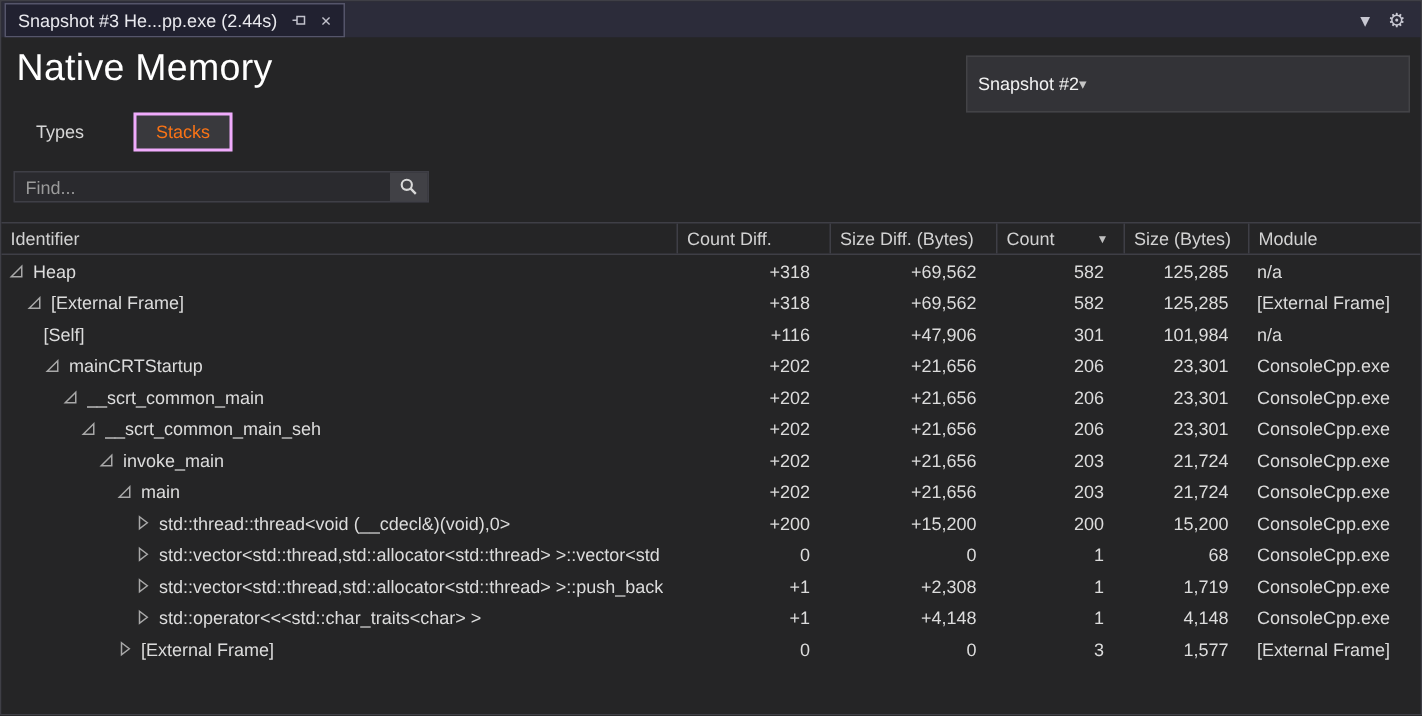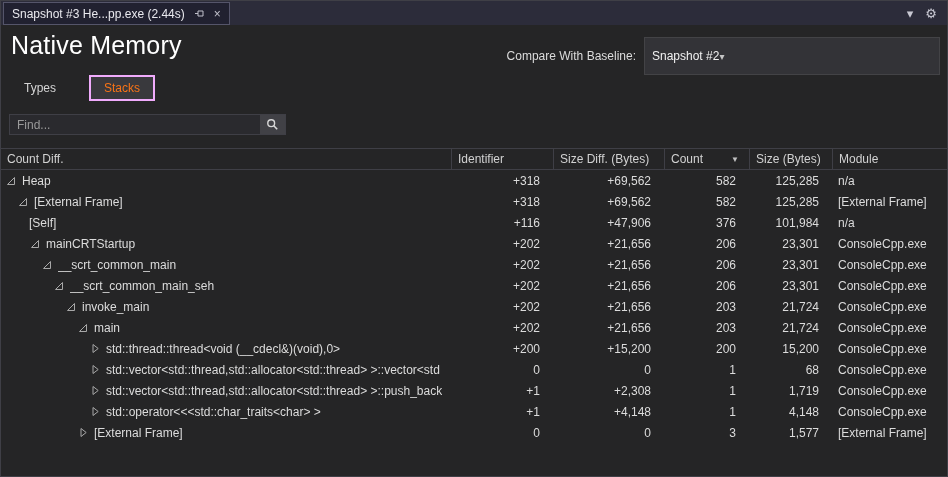--- a/index.html
+++ b/index.html
@@ -70,21 +70,20 @@
     <div class="strip-icons">
       <span>▾</span>
       <span>⚙</span>
     </div>
   </div>
 
   <div class="content">
 
     <div class="page-title">Native Memory</div>
     <div class="baseline">
-      <span class="baseline-label">Compare With Baseline:</span>
       <div class="combo">
         <span>Snapshot #2</span>
         <span class="combo-arrow">▾</span>
       </div>
     </div>
 
     <div class="view-tabs">
       <span class="vtab">Types</span>
       <span class="vtab selected">Stacks</span>
     </div>
@@ -94,22 +93,22 @@
       <span class="find-btn">
         <svg width="13" height="13" viewBox="0 0 13 13">
             <circle cx="5.2" cy="5.2" r="3.4" fill="none" stroke="#d8d8d8" stroke-width="1.4"></circle>
             <line x1="7.8" y1="7.8" x2="11.2" y2="11.2" stroke="#d8d8d8" stroke-width="1.6"></line>
           </svg>
       </span>
     </div>
 
     <div class="table">
       <div class="thead">
+        <div class="th">Identifier</div>
         <div class="th">Count Diff.</div>
-        <div class="th">Identifier</div>
         <div class="th">Size Diff. (Bytes)</div>
         <div class="th sorted">
           <span>Count</span>
           <span class="sort-arrow">▼</span>
         </div>
         <div class="th">Size (Bytes)</div>
         <div class="th">Module</div>
       </div>
       <div id="rows">
           <div class="trow">
@@ -147,21 +146,21 @@
     <div class="cell c-module">[External Frame]</div>
   </div>
           <div class="trow">
     <div class="cell c-id">
       <span class="indent" style="width: 24px;"></span>
 
       <span class="id-text">[Self]</span>
     </div>
     <div class="cell c-num col-count-diff">+116</div>
     <div class="cell c-num col-size-diff">+47,906</div>
-    <div class="cell c-num col-count">376</div>
+    <div class="cell c-num col-count">301</div>
     <div class="cell c-num col-size">101,984</div>
     <div class="cell c-module">n/a</div>
   </div>
           <div class="trow">
     <div class="cell c-id">
       <span class="indent" style="width: 24px;"></span>
       <span class="glyph">
         <svg class="g-exp" width="10" height="10" viewBox="0 0 10 10">
                   <path d="M8.5 1.5 V8.5 H1.5 Z" fill="none" stroke="#a8a8a8" stroke-width="1"></path>
                 </svg>

